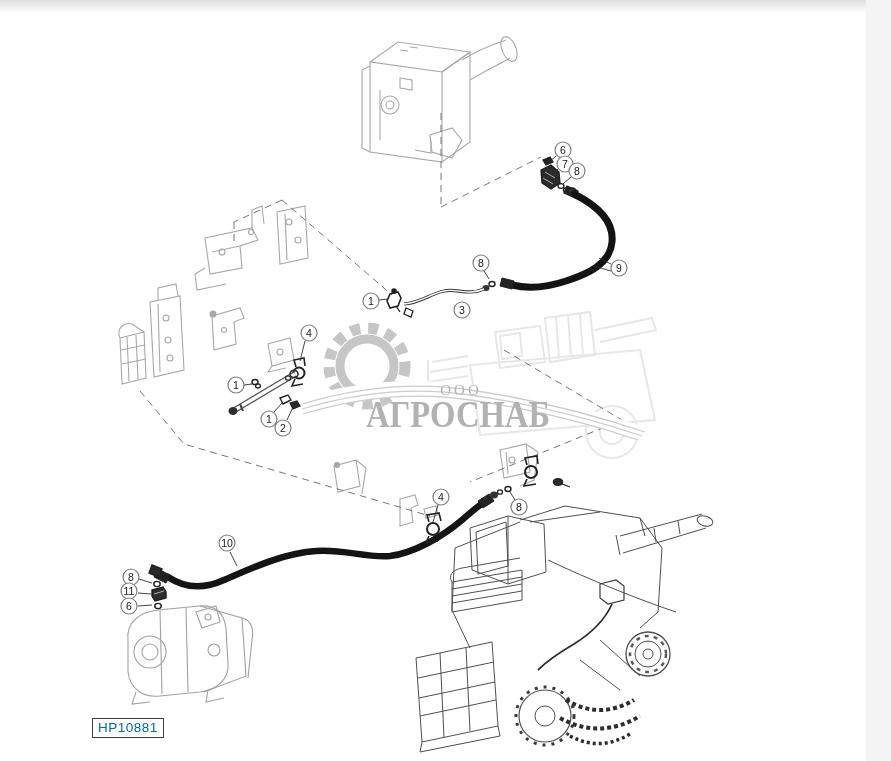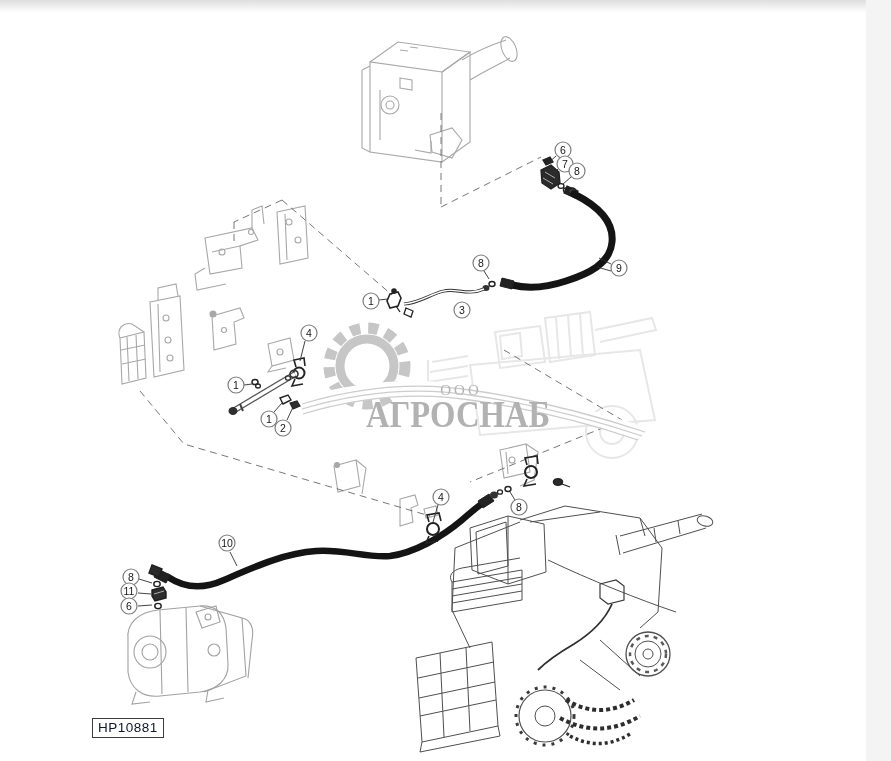--- a/index.html
+++ b/index.html
@@ -3,21 +3,21 @@
 <meta charset="utf-8">
 <style>
   html,body{margin:0;padding:0;background:#fff;}
   #stage{position:relative;width:891px;height:761px;background:#ffffff;overflow:hidden;
          font-family:"Liberation Sans",sans-serif;}
   #top-strip{position:absolute;left:0;top:0;width:891px;height:13px;
              background:linear-gradient(#dedede,#f6f6f6 70%,#ffffff);}
   #right-band{position:absolute;right:0;top:0;width:25px;height:761px;background:#f4f4f4;}
   #art{position:absolute;left:0;top:0;}
   #figure-label{position:absolute;left:92px;top:718px;border:1px solid #3c3c3c;
-                padding:1px 5px 2px 5px;font-size:13.5px;color:#0f172a;background:#fff;
+                padding:1px 5px 2px 5px;font-size:13.5px;color:#0369a1;background:#fff;
                 letter-spacing:0.5px;}
   .wm-big{font-family:"Liberation Serif",serif;font-weight:bold;font-size:38px;}
   .wm-small{font-family:"Liberation Serif",serif;font-size:15px;letter-spacing:3px;}
   .callout-text{font-family:"Liberation Sans",sans-serif;font-size:10.5px;fill:#161616;}
 </style>
 </head>
 <body>
 
 <div id="stage">
   <div id="top-strip"></div>

